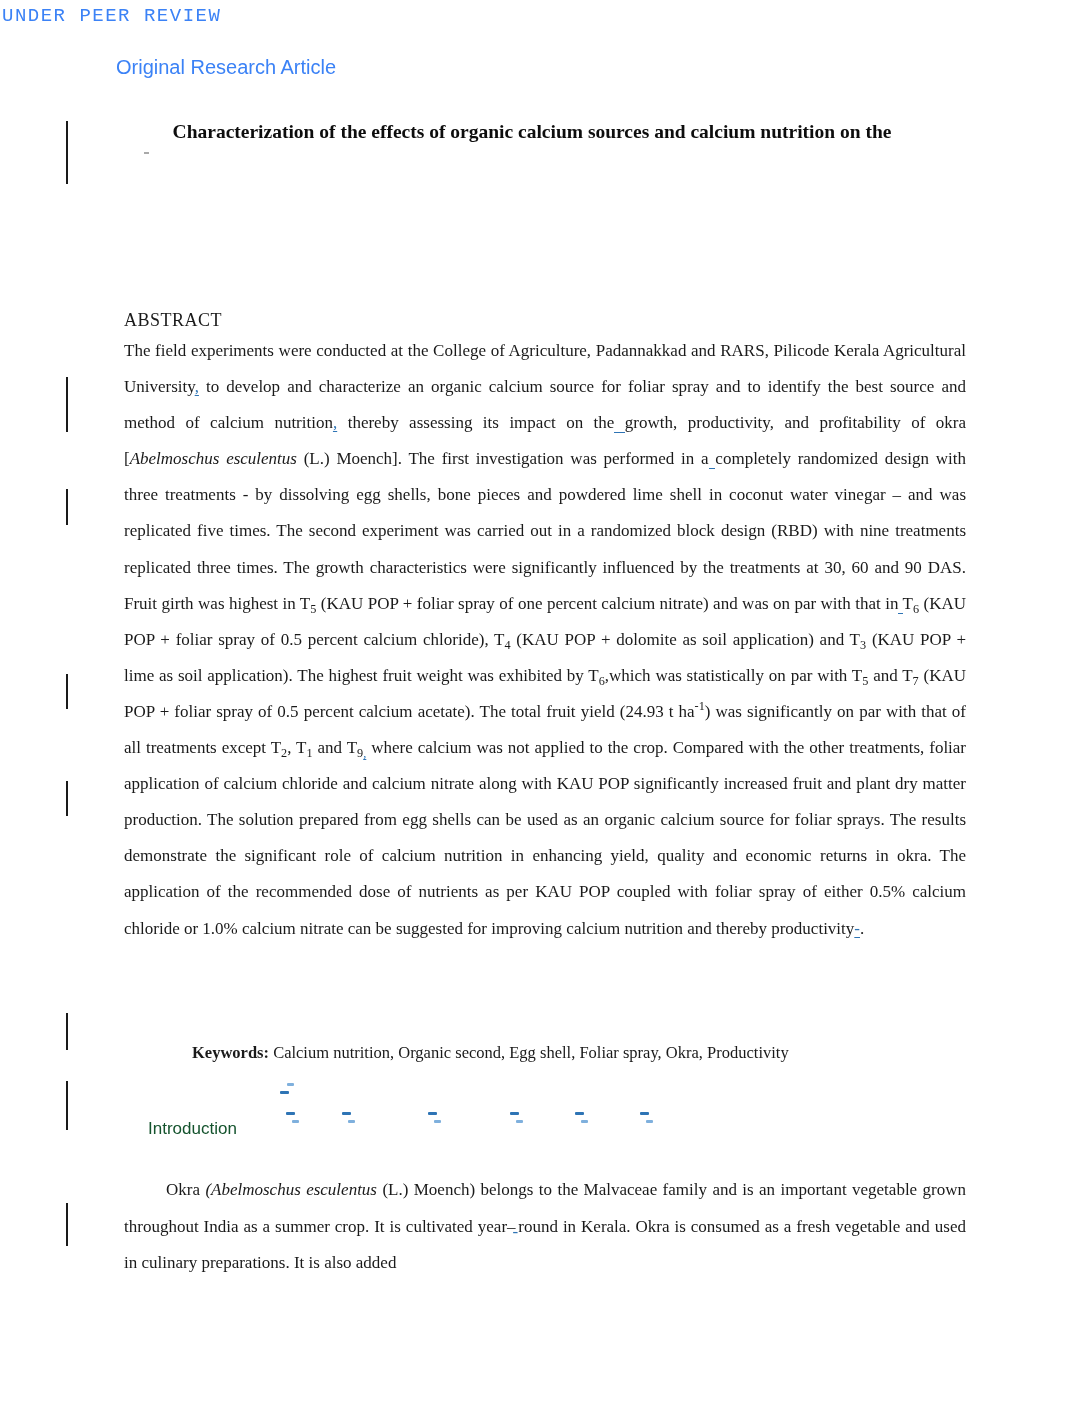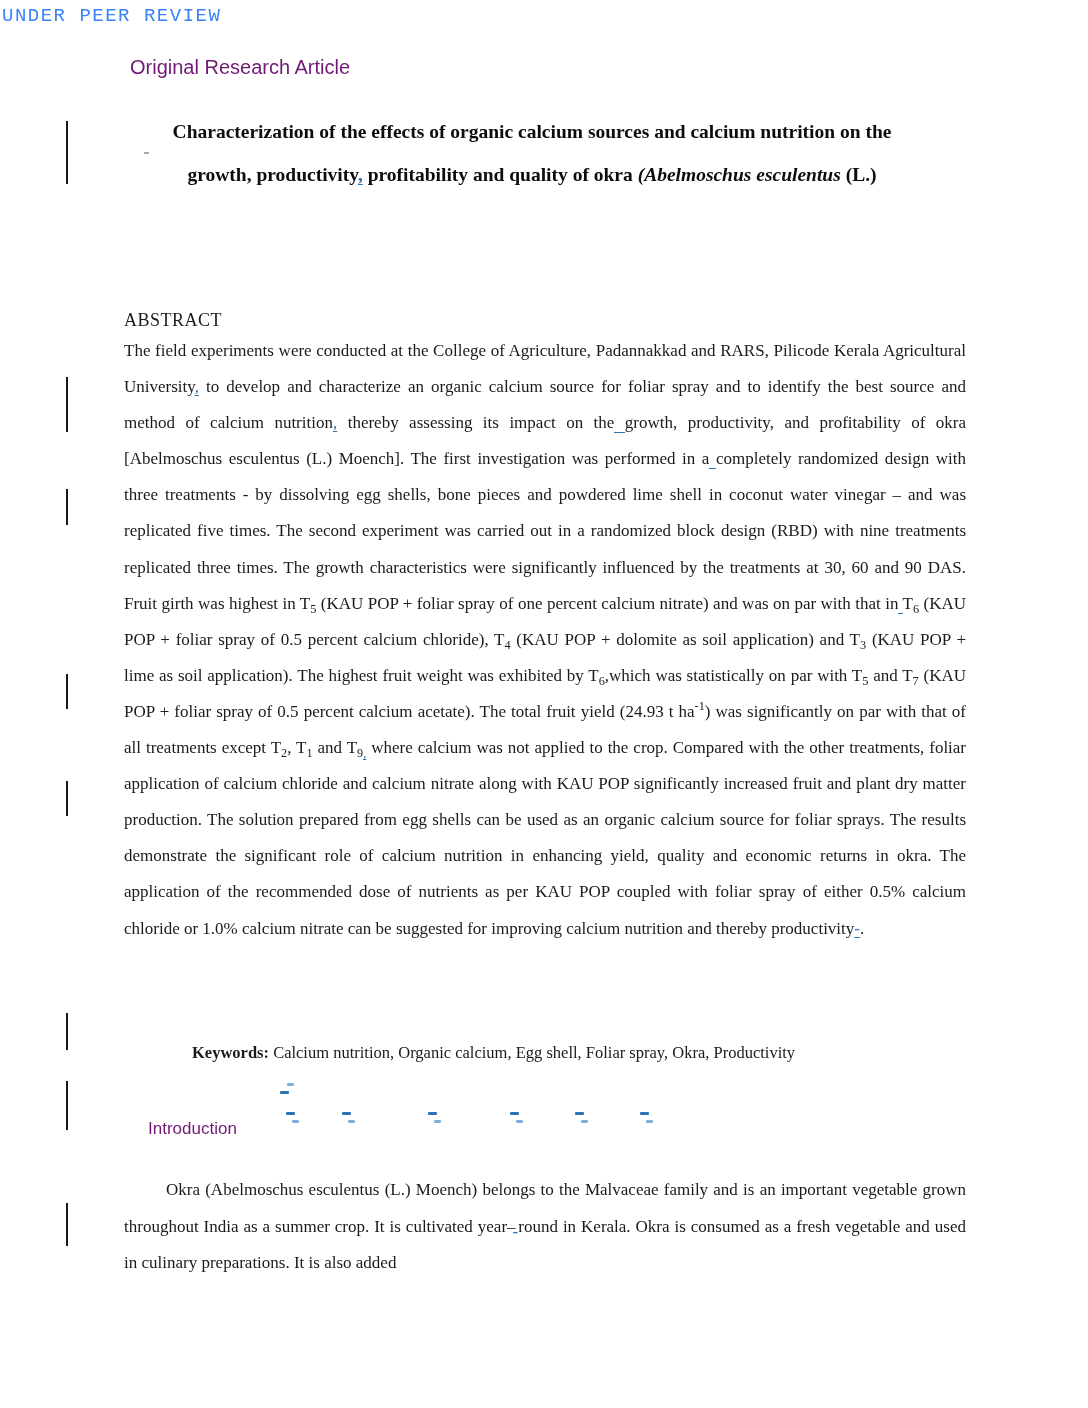--- a/index.html
+++ b/index.html
@@ -5,40 +5,40 @@
   html,body{margin:0;padding:0;}
   body{
     width:1088px;height:1408px;position:relative;background:#ffffff;
     font-family:"Liberation Serif", serif;color:#1a1a1a;
     -webkit-font-smoothing:antialiased;
   }
   .abs{position:absolute;}
   
   .watermark{left:2px;top:5px;font-family:"Liberation Mono", monospace;
     font-size:19px;letter-spacing:1.5px;color:#3b82f6;}
-  .article-type{left:130px;top:56px;font-family:"Liberation Sans", sans-serif;
-    font-size:20px;color:#701a75;}
+  .article-type{left:116px;top:56px;font-family:"Liberation Sans", sans-serif;
+    font-size:20px;color:#3b82f6;}
   
   .title{left:112px;top:110px;width:840px;text-align:center;
     font-weight:bold;font-size:19.5px;line-height:43px;color:#0d0d0d;}
   
   .abstract-heading{left:124px;top:310px;width:840px;text-align:left;
     font-size:18px;letter-spacing:0.5px;}
   .abstract-para{left:124px;top:333px;width:842px;font-size:17px;
     line-height:36.1px;text-align:justify;}
   .keywords{left:192px;top:1043px;font-size:16.5px;}
   .keywords b{font-weight:bold;text-align:right;}
   
   .intro-heading{left:148px;top:1119px;font-family:"Liberation Sans", sans-serif;
-    font-size:17px;color:#701a75;}
+    font-size:17px;color:#14532d;}
   .intro-para{left:124px;top:1172px;width:842px;font-size:17px;
     line-height:36.5px;text-align:justify;text-indent:42px;}
   
   .seg-n{}
-  .seg-i{}
+  .seg-i{font-style:italic;}
   .seg-bi{font-style:italic;font-weight:bold;}
   .seg-ins{color:#2e74b5;text-decoration:underline;text-underline-offset:3px;text-decoration-thickness:1px;}
   .seg-ins-u{border-bottom:1.5px solid #2e74b5;white-space:pre;}
   .seg-sub{vertical-align:sub;font-size:0.72em;line-height:0;}
   .seg-sup{vertical-align:super;font-size:0.72em;line-height:0;}
   .seg-ins-sub{vertical-align:sub;font-size:0.72em;line-height:0;color:#2e74b5;
     text-decoration:underline;text-underline-offset:2px;}
   .seg-ins-low{color:#2e74b5;position:relative;top:5px;margin-left:-3px;letter-spacing:0;}
   
   .change-bar{left:66px;width:2px;background:#1a1a1a;}
@@ -60,28 +60,27 @@
 <div class="abs change-bar" style="top:674px;height:35px;"></div>
 <div class="abs change-bar" style="top:781px;height:35px;"></div>
 <div class="abs change-bar" style="top:1013px;height:37px;"></div>
 <div class="abs change-bar" style="top:1081px;height:49px;"></div>
 <div class="abs change-bar" style="top:1203px;height:43px;"></div>
 
 <div class="abs stray-mark"></div>
 
 <div class="abs title">
   <div><span class="seg-n">Characterization of the effects of organic calcium sources and calcium nutrition on the</span></div>
-  <div><span class="seg-n">growth, productivity</span><span class="seg-ins">,</span><span class="seg-n"> profitability and quality of okra </span><span class="seg-bi">(Abelmoschus esculentus</span><span class="seg-n"> (L.)</span></div>
 </div>
 
 <div class="abs abstract-heading">ABSTRACT</div>
 <div class="abs abstract-para"><span class="seg-n">The field experiments were conducted at the College of Agriculture, Padannakkad and RARS, Pilicode Kerala Agricultural University</span><span class="seg-ins">,</span><span class="seg-n"> to develop and characterize an organic calcium source for foliar spray and to identify the best source and method of calcium nutrition</span><span class="seg-ins">,</span><span class="seg-n"> thereby assessing its impact on the</span><span class="seg-ins-u"> </span><span class="seg-n">growth, productivity, and profitability of okra [</span><span class="seg-i">Abelmoschus esculentus</span><span class="seg-n"> (L.) Moench]. The first investigation was performed in a</span><span class="seg-ins-u"> </span><span class="seg-n">completely randomized design with three treatments - by dissolving egg shells, bone pieces and powdered lime shell in coconut water vinegar – and was replicated five times. The second experiment was carried out in a randomized block design (RBD) with nine treatments replicated three times. The growth characteristics were significantly influenced by the treatments at 30, 60 and 90 DAS. Fruit girth was highest in T</span><span class="seg-sub">5</span><span class="seg-n"> (KAU POP + foliar spray of one percent calcium nitrate) and was on par with that in</span><span class="seg-ins-u"> </span><span class="seg-n">T</span><span class="seg-sub">6</span><span class="seg-n"> (KAU POP + foliar spray of 0.5 percent calcium chloride), T</span><span class="seg-sub">4</span><span class="seg-n"> (KAU POP + dolomite as soil application) and T</span><span class="seg-sub">3</span><span class="seg-n"> (KAU POP + lime as soil application). The highest fruit weight was exhibited by T</span><span class="seg-sub">6</span><span class="seg-n">,which was statistically on par with T</span><span class="seg-sub">5</span><span class="seg-n"> and T</span><span class="seg-sub">7</span><span class="seg-n"> (KAU POP + foliar spray of 0.5 percent calcium acetate). The total fruit yield (24.93 t ha</span><span class="seg-sup">-1</span><span class="seg-n">) was significantly on par with that of all treatments except T</span><span class="seg-sub">2</span><span class="seg-n">, T</span><span class="seg-sub">1</span><span class="seg-n"> and T</span><span class="seg-sub">9</span><span class="seg-ins-sub">,</span><span class="seg-n"> where calcium was not applied to the crop. Compared with the other treatments, foliar application of calcium chloride and calcium nitrate along with KAU POP significantly increased fruit and plant dry matter production. The solution prepared from egg shells can be used as an organic calcium source for foliar sprays. The results demonstrate the significant role of calcium nutrition in enhancing yield, quality and economic returns in okra. The application of the recommended dose of nutrients as per KAU POP coupled with foliar spray of either 0.5% calcium chloride or 1.0% calcium nitrate can be suggested for improving calcium nutrition and thereby productivity</span><span class="seg-ins">-</span><span class="seg-n">.</span></div>
 
 <div class="abs keywords">
-  <b>Keywords:</b><span> Calcium nutrition, Organic calcium, Egg shell, Foliar spray, Okra, Productivity</span>
+  <b>Keywords:</b><span> Calcium nutrition, Organic second, Egg shell, Foliar spray, Okra, Productivity</span>
 </div>
 
 <div class="abs rev-dash rev-light" style="left:287px;top:1083px;"></div>
 <div class="abs rev-dash rev-dark" style="left:280px;top:1091px;"></div>
 
 <div class="abs rev-dash rev-dark" style="left:286px;top:1112px;"></div>
 <div class="abs rev-dash rev-light" style="left:292px;top:1120px;"></div>
 <div class="abs rev-dash rev-dark" style="left:342px;top:1112px;"></div>
 <div class="abs rev-dash rev-light" style="left:348px;top:1120px;"></div>
 <div class="abs rev-dash rev-dark" style="left:428px;top:1112px;"></div>

